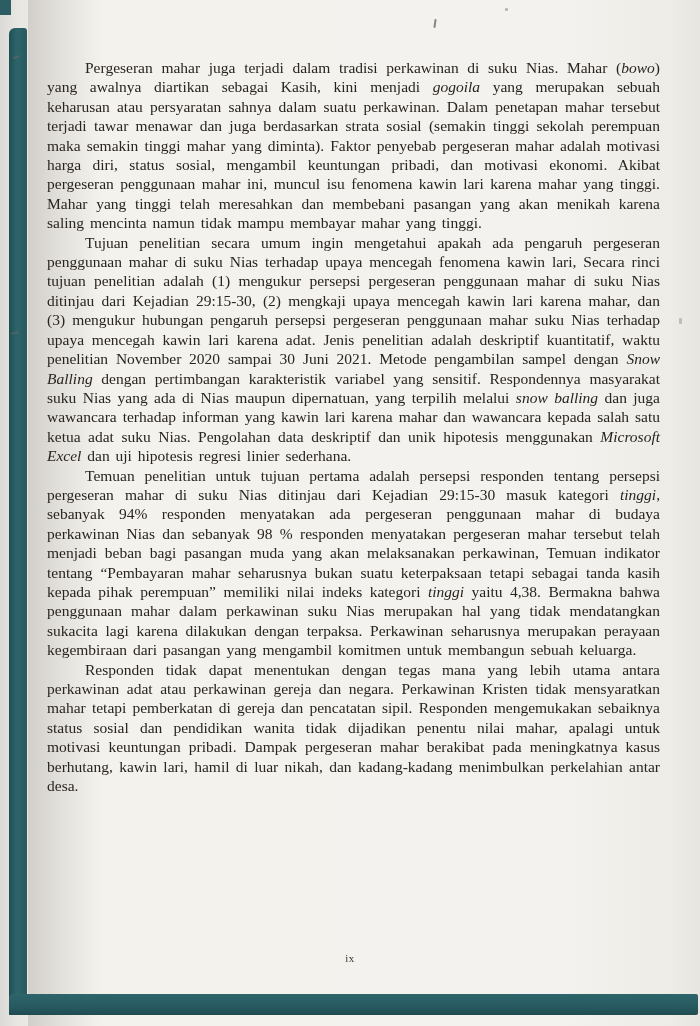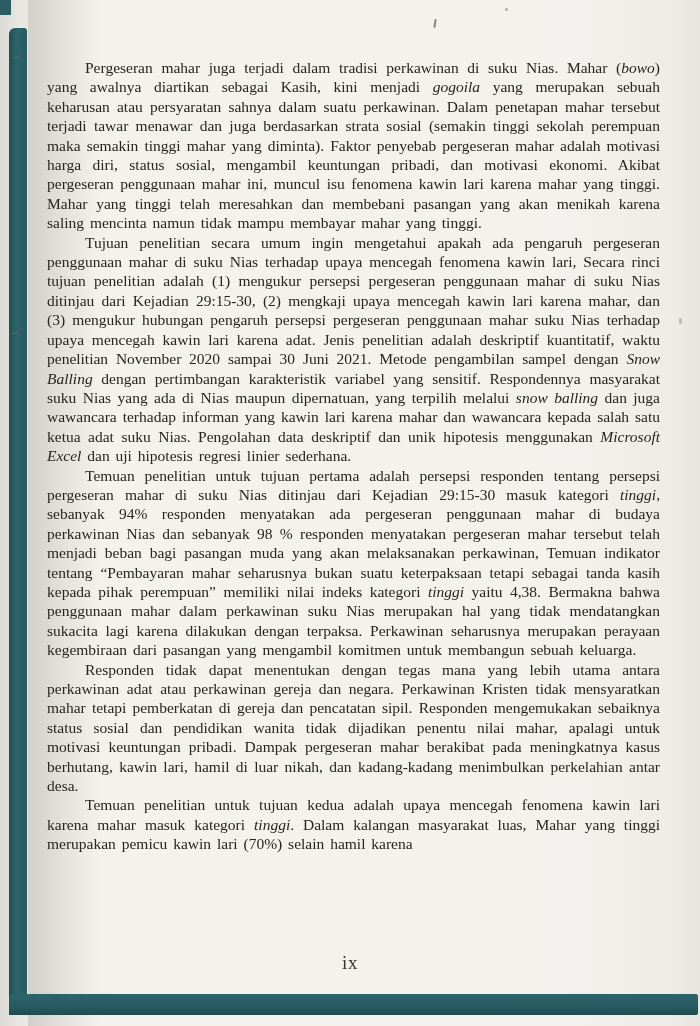--- a/index.html
+++ b/index.html
@@ -44,21 +44,21 @@
     font-size:15.5px;line-height:19.4px;
     color:#29241e;
     text-align:justify;
     word-spacing:2px;
   }
   .abstract p{margin:0;padding:0;text-indent:38px;}
   .abstract i{}
   .page-number{
     position:absolute;left:0;top:952px;width:700px;
     text-align:center;
-    font-size:19px;color:#3a352e;letter-spacing:0.5px;
+    font-size:11px;color:#3a352e;letter-spacing:0.5px;
   }
   
   .artifact{position:absolute;background:#6f6a63;border-radius:1px;opacity:.8;}
   .a1{left:434px;top:19px;width:2px;height:9px;transform:rotate(8deg);}
   .a2{left:505px;top:8px;width:3px;height:3px;opacity:.45;}
   .a3{left:13px;top:56px;width:7px;height:2px;transform:rotate(-20deg);opacity:.55;}
   .a4{left:11px;top:332px;width:8px;height:2px;transform:rotate(-8deg);opacity:.5;}
   .a5{left:679px;top:318px;width:3px;height:6px;opacity:.35;}
   .a6{left:644px;top:589px;width:5px;height:4px;border-radius:50%;opacity:.35;}
 </style>
@@ -71,21 +71,20 @@
 
   <div class="cover-corner"></div>
   <div class="cover-left"></div>
   <div class="cover-bottom"></div>
 
   <div class="abstract" id="abstract-body">
       <p><span>Pergeseran mahar juga terjadi dalam tradisi perkawinan di suku Nias. Mahar (</span><i>bowo</i><span>) yang awalnya diartikan sebagai Kasih, kini menjadi </span><i>gogoila</i><span> yang merupakan sebuah keharusan atau persyaratan sahnya dalam suatu perkawinan. Dalam penetapan mahar tersebut terjadi tawar menawar dan juga berdasarkan strata sosial (semakin tinggi sekolah perempuan maka semakin tinggi mahar yang diminta). Faktor penyebab pergeseran mahar adalah motivasi harga diri, status sosial, mengambil keuntungan pribadi, dan motivasi ekonomi. Akibat pergeseran penggunaan mahar ini, muncul isu fenomena kawin lari karena mahar yang tinggi. Mahar yang tinggi telah meresahkan dan membebani pasangan yang akan menikah karena saling mencinta namun tidak mampu membayar mahar yang tinggi.</span></p>
       <p><span>Tujuan penelitian secara umum ingin mengetahui apakah ada pengaruh pergeseran penggunaan mahar di suku Nias terhadap upaya mencegah fenomena kawin lari, Secara rinci tujuan penelitian adalah (1) mengukur persepsi pergeseran penggunaan mahar di suku Nias ditinjau dari Kejadian 29:15-30, (2) mengkaji upaya mencegah kawin lari karena mahar, dan (3) mengukur hubungan pengaruh persepsi pergeseran penggunaan mahar suku Nias terhadap upaya mencegah kawin lari karena adat. Jenis penelitian adalah deskriptif kuantitatif, waktu penelitian November 2020 sampai 30 Juni 2021. Metode pengambilan sampel dengan </span><i>Snow Balling</i><span> dengan pertimbangan karakteristik variabel yang sensitif. Respondennya masyarakat suku Nias yang ada di Nias maupun dipernatuan, yang terpilih melalui </span><i>snow balling</i><span> dan juga wawancara terhadap informan yang kawin lari karena mahar dan wawancara kepada salah satu ketua adat suku Nias. Pengolahan data deskriptif dan unik hipotesis menggunakan </span><i>Microsoft Excel</i><span> dan uji hipotesis regresi linier sederhana.</span></p>
       <p><span>Temuan penelitian untuk tujuan pertama adalah persepsi responden tentang persepsi pergeseran mahar di suku Nias ditinjau dari Kejadian 29:15-30 masuk kategori </span><i>tinggi</i><span>, sebanyak 94% responden menyatakan ada pergeseran penggunaan mahar di budaya perkawinan Nias dan sebanyak 98 % responden menyatakan pergeseran mahar tersebut telah menjadi beban bagi pasangan muda yang akan melaksanakan perkawinan, Temuan indikator tentang “Pembayaran mahar seharusnya bukan suatu keterpaksaan tetapi sebagai tanda kasih kepada pihak perempuan” memiliki nilai indeks kategori </span><i>tinggi</i><span> yaitu 4,38. Bermakna bahwa penggunaan mahar dalam perkawinan suku Nias merupakan hal yang tidak mendatangkan sukacita lagi karena dilakukan dengan terpaksa. Perkawinan seharusnya merupakan perayaan kegembiraan dari pasangan yang mengambil komitmen untuk membangun sebuah keluarga.</span></p>
       <p><span>Responden tidak dapat menentukan dengan tegas mana yang lebih utama antara perkawinan adat atau perkawinan gereja dan negara. Perkawinan Kristen tidak mensyaratkan mahar tetapi pemberkatan di gereja dan pencatatan sipil. Responden mengemukakan sebaiknya status sosial dan pendidikan wanita tidak dijadikan penentu nilai mahar, apalagi untuk motivasi keuntungan pribadi. Dampak pergeseran mahar berakibat pada meningkatnya kasus berhutang, kawin lari, hamil di luar nikah, dan kadang-kadang menimbulkan perkelahian antar desa.</span></p>
-      <p><span>Temuan penelitian untuk tujuan kedua adalah upaya mencegah fenomena kawin lari karena mahar masuk kategori </span><i>tinggi</i><span>. Dalam kalangan masyarakat luas, Mahar yang tinggi merupakan pemicu kawin lari (70%) selain hamil karena</span></p>
     </div>
 
   <div class="page-number">ix</div>
 
   <div class="artifact a1"></div>
   <div class="artifact a2"></div>
   <div class="artifact a3"></div>
   <div class="artifact a4"></div>
   <div class="artifact a5"></div>
   <div class="artifact a6"></div>

